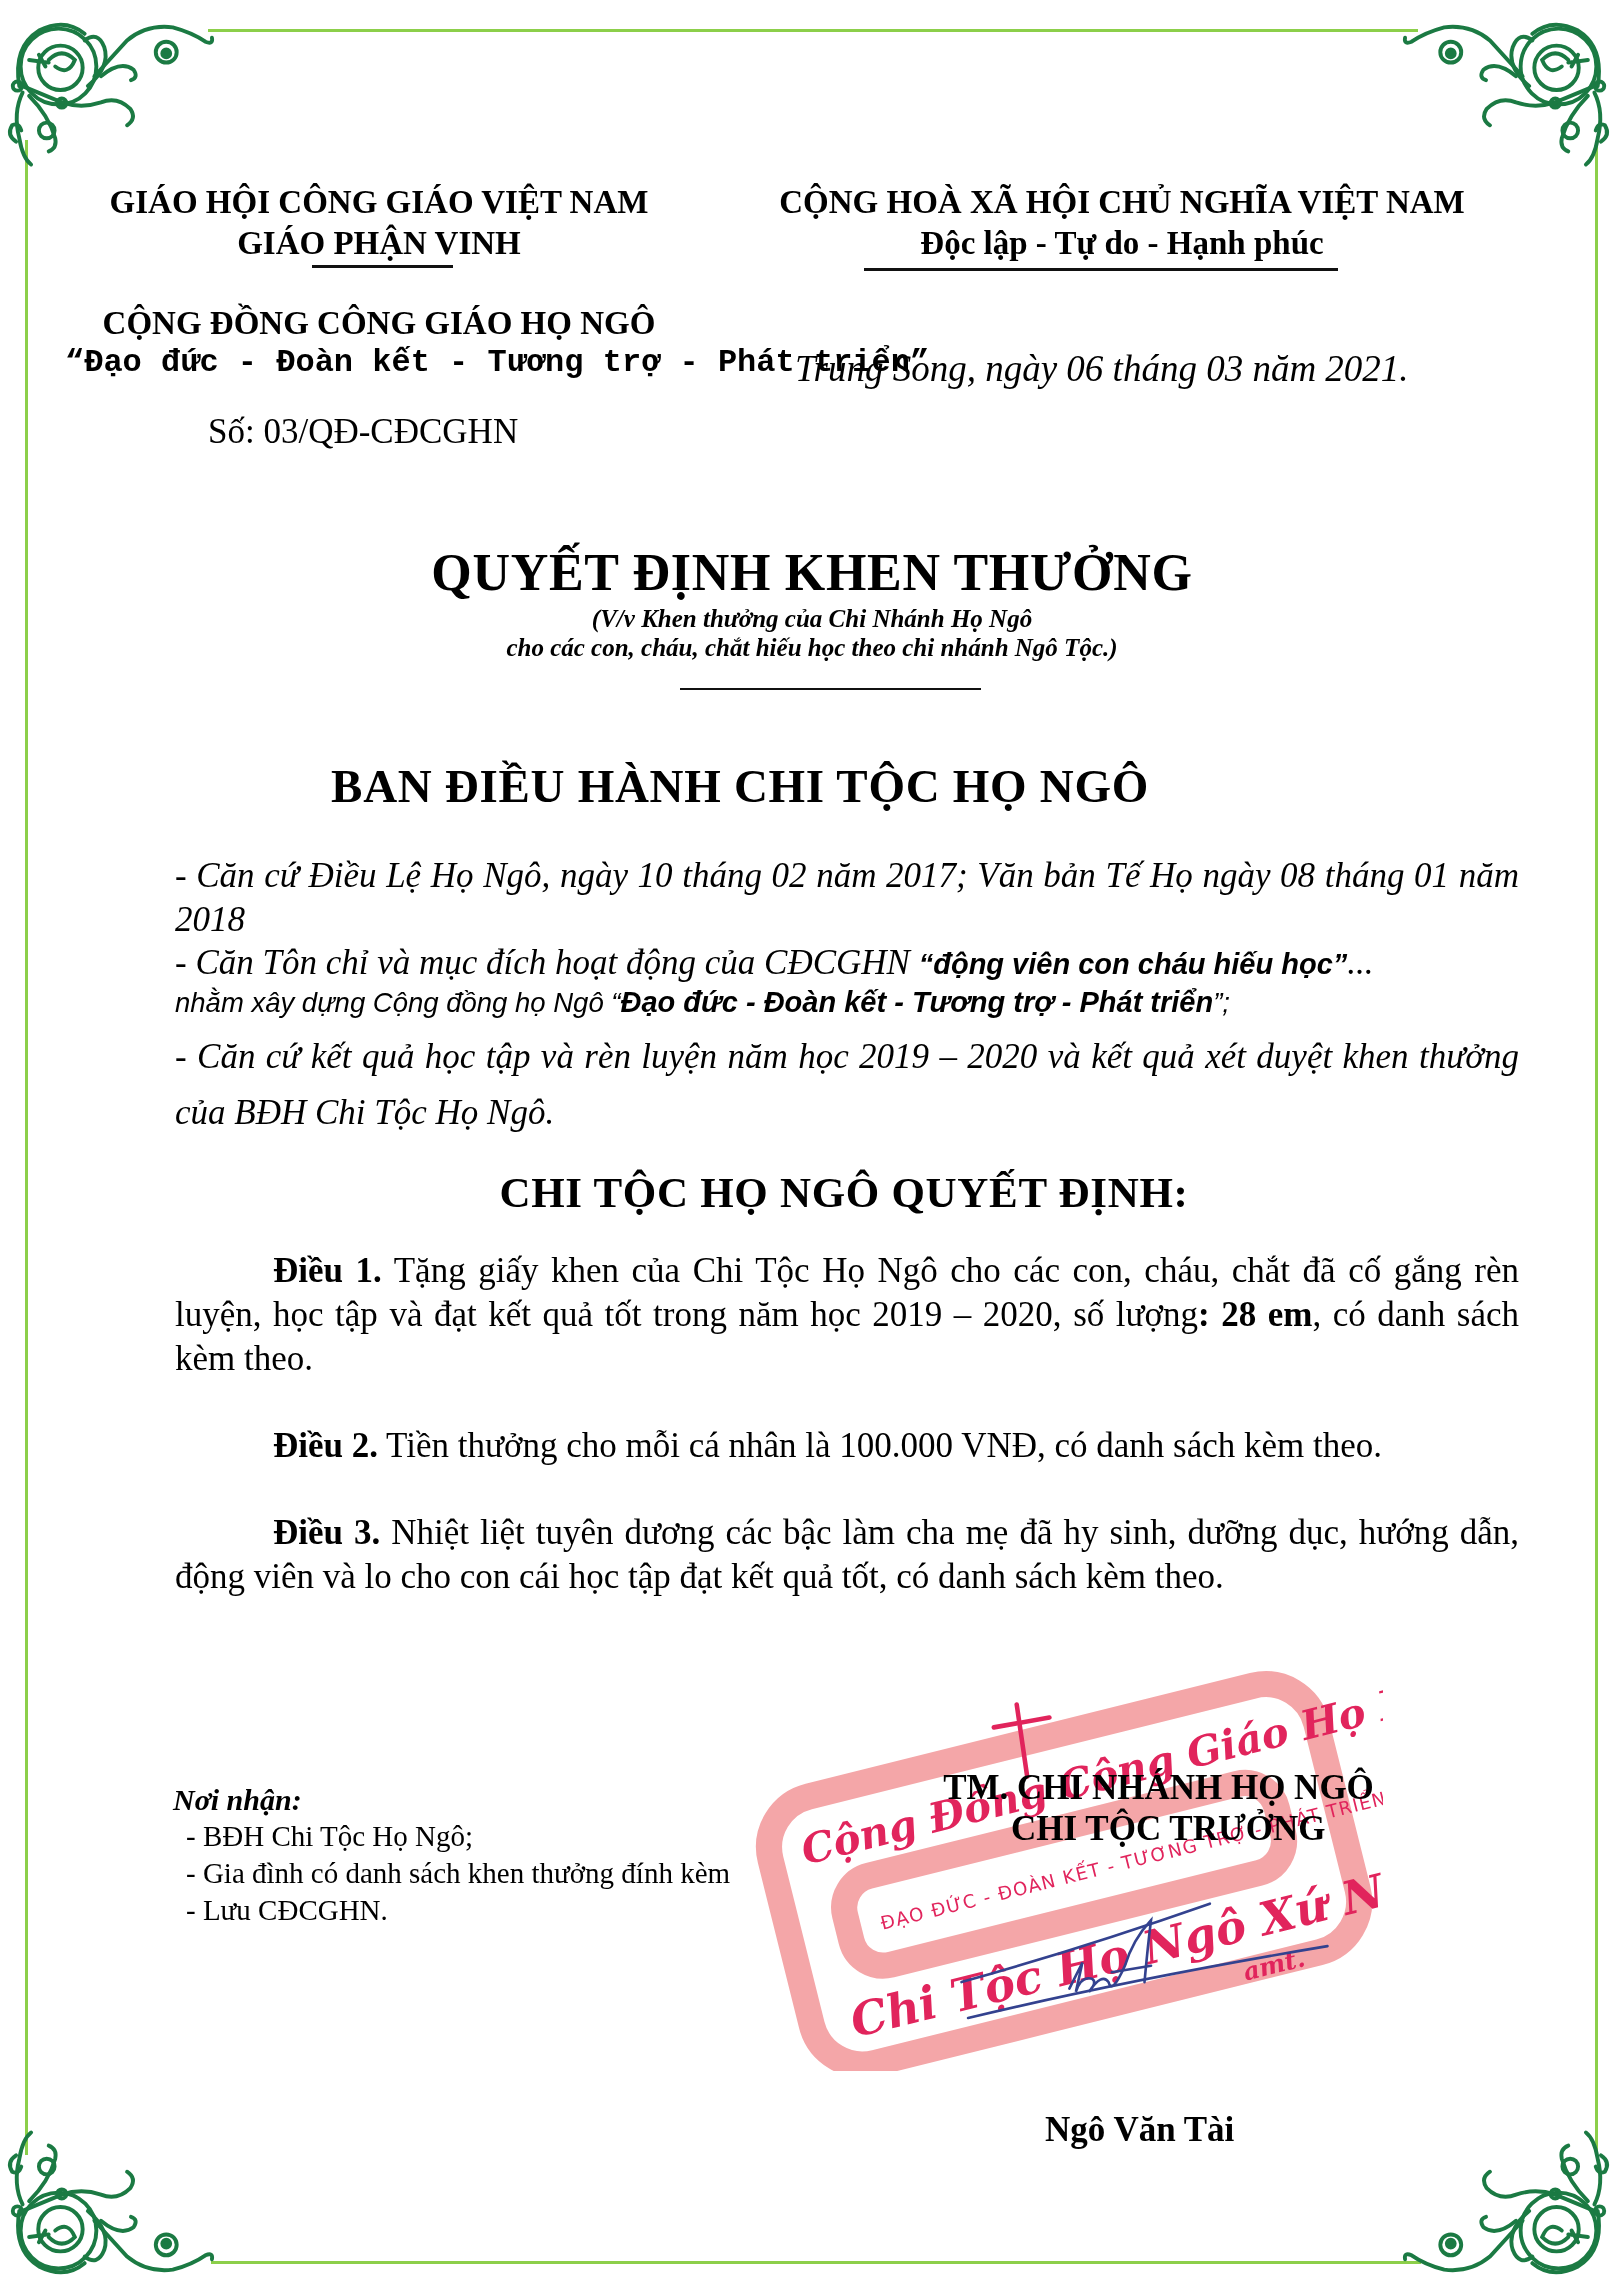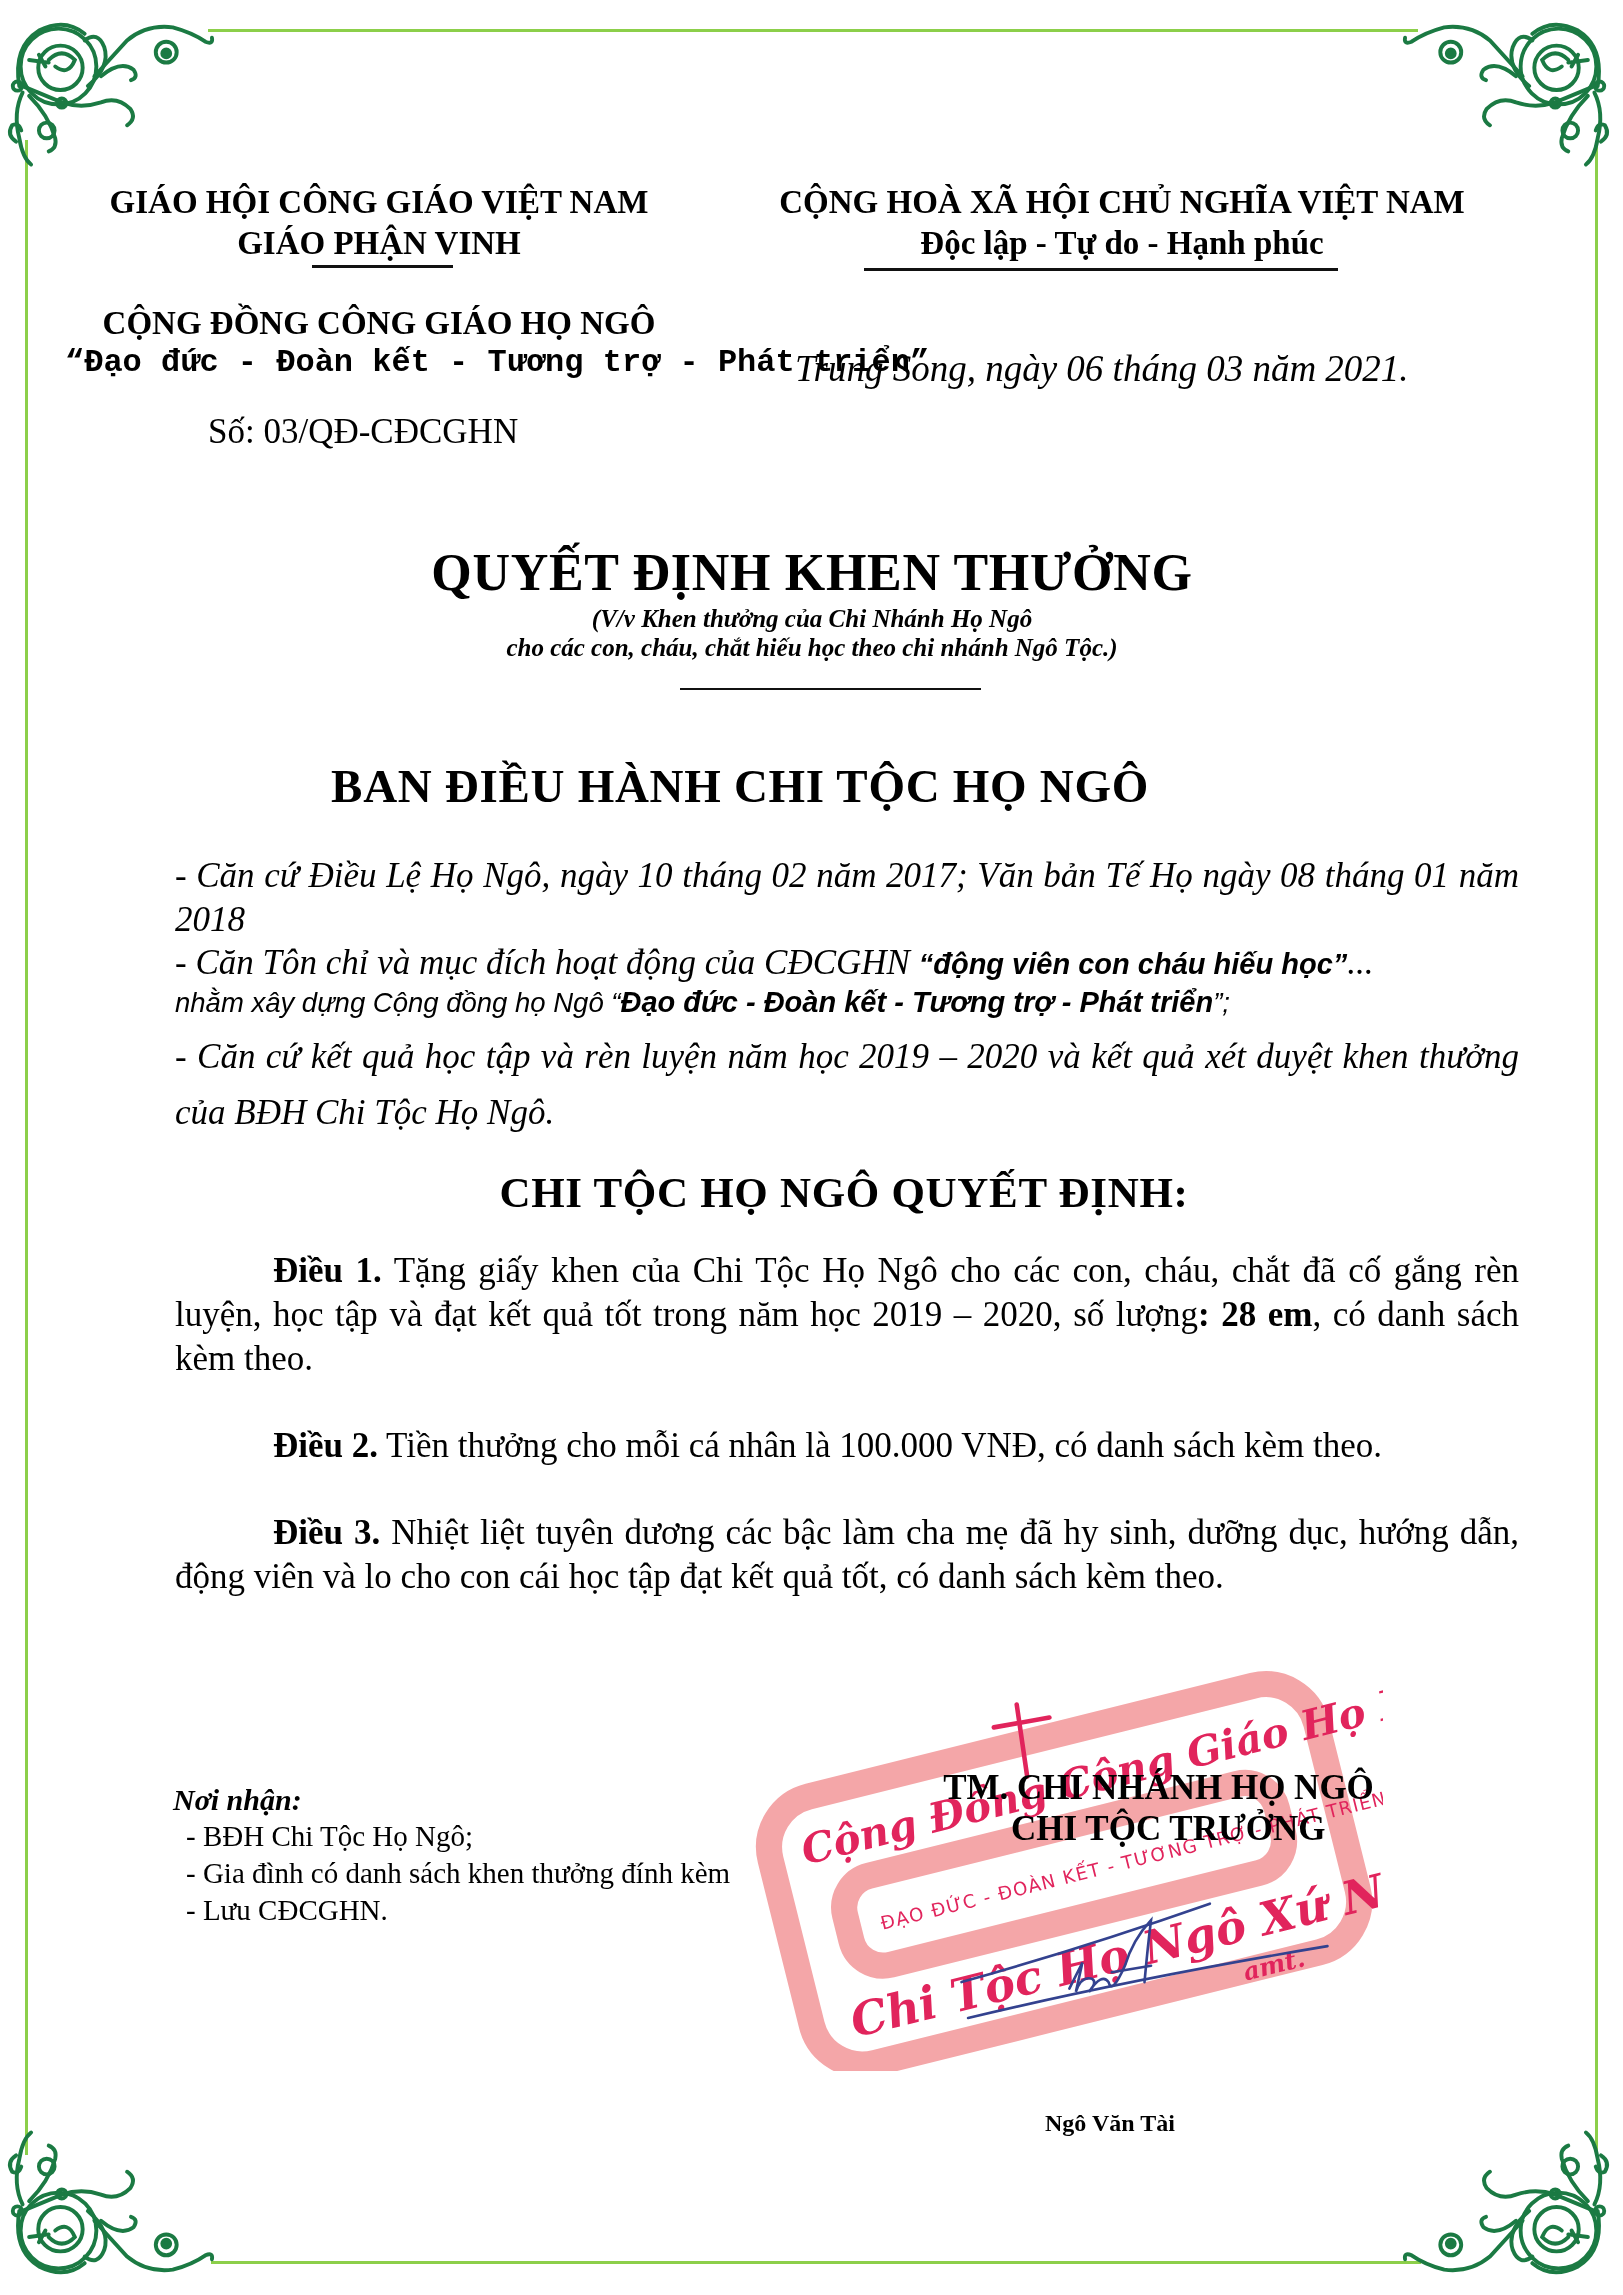--- a/index.html
+++ b/index.html
@@ -26,21 +26,21 @@
   .sans-i { font-family: "Liberation Sans", "DejaVu Sans", sans-serif; font-style: italic; font-size: 27.5px; }
 
   .article { font-size: 35px; line-height: 44px; text-align: justify; }
   .article .lbl { font-weight: bold; }
   .indent { text-indent: 98px; }
 
   .recip { font-size: 29px; line-height: 37px; white-space: nowrap; }
   .recip .head { font-style: italic; font-weight: bold; font-size: 30px; }
 
   .sig-title { font-weight: bold; font-size: 35px; white-space: nowrap; text-align: center; }
-  .signer { font-weight: bold; font-size: 24px; white-space: nowrap; }
+  .signer { font-weight: bold; font-size: 35px; white-space: nowrap; }
 
   .stamp { position: absolute; left: 742px; top: 1665px; width: 641px; height: 406px; pointer-events: none; }
   .stamp svg { width: 100%; height: 100%; display: block; }
 </style>
 </head>
 <body>
 
 <div class="frame-line" style="left:208px; top:29px; width:1210px; height:3.3px;"></div>
 <div class="frame-line" style="left:211px; top:2261px; width:1210px; height:3.3px;"></div>
 <div class="frame-line" style="left:25px; top:140px; width:3.3px; height:2015px;"></div>

